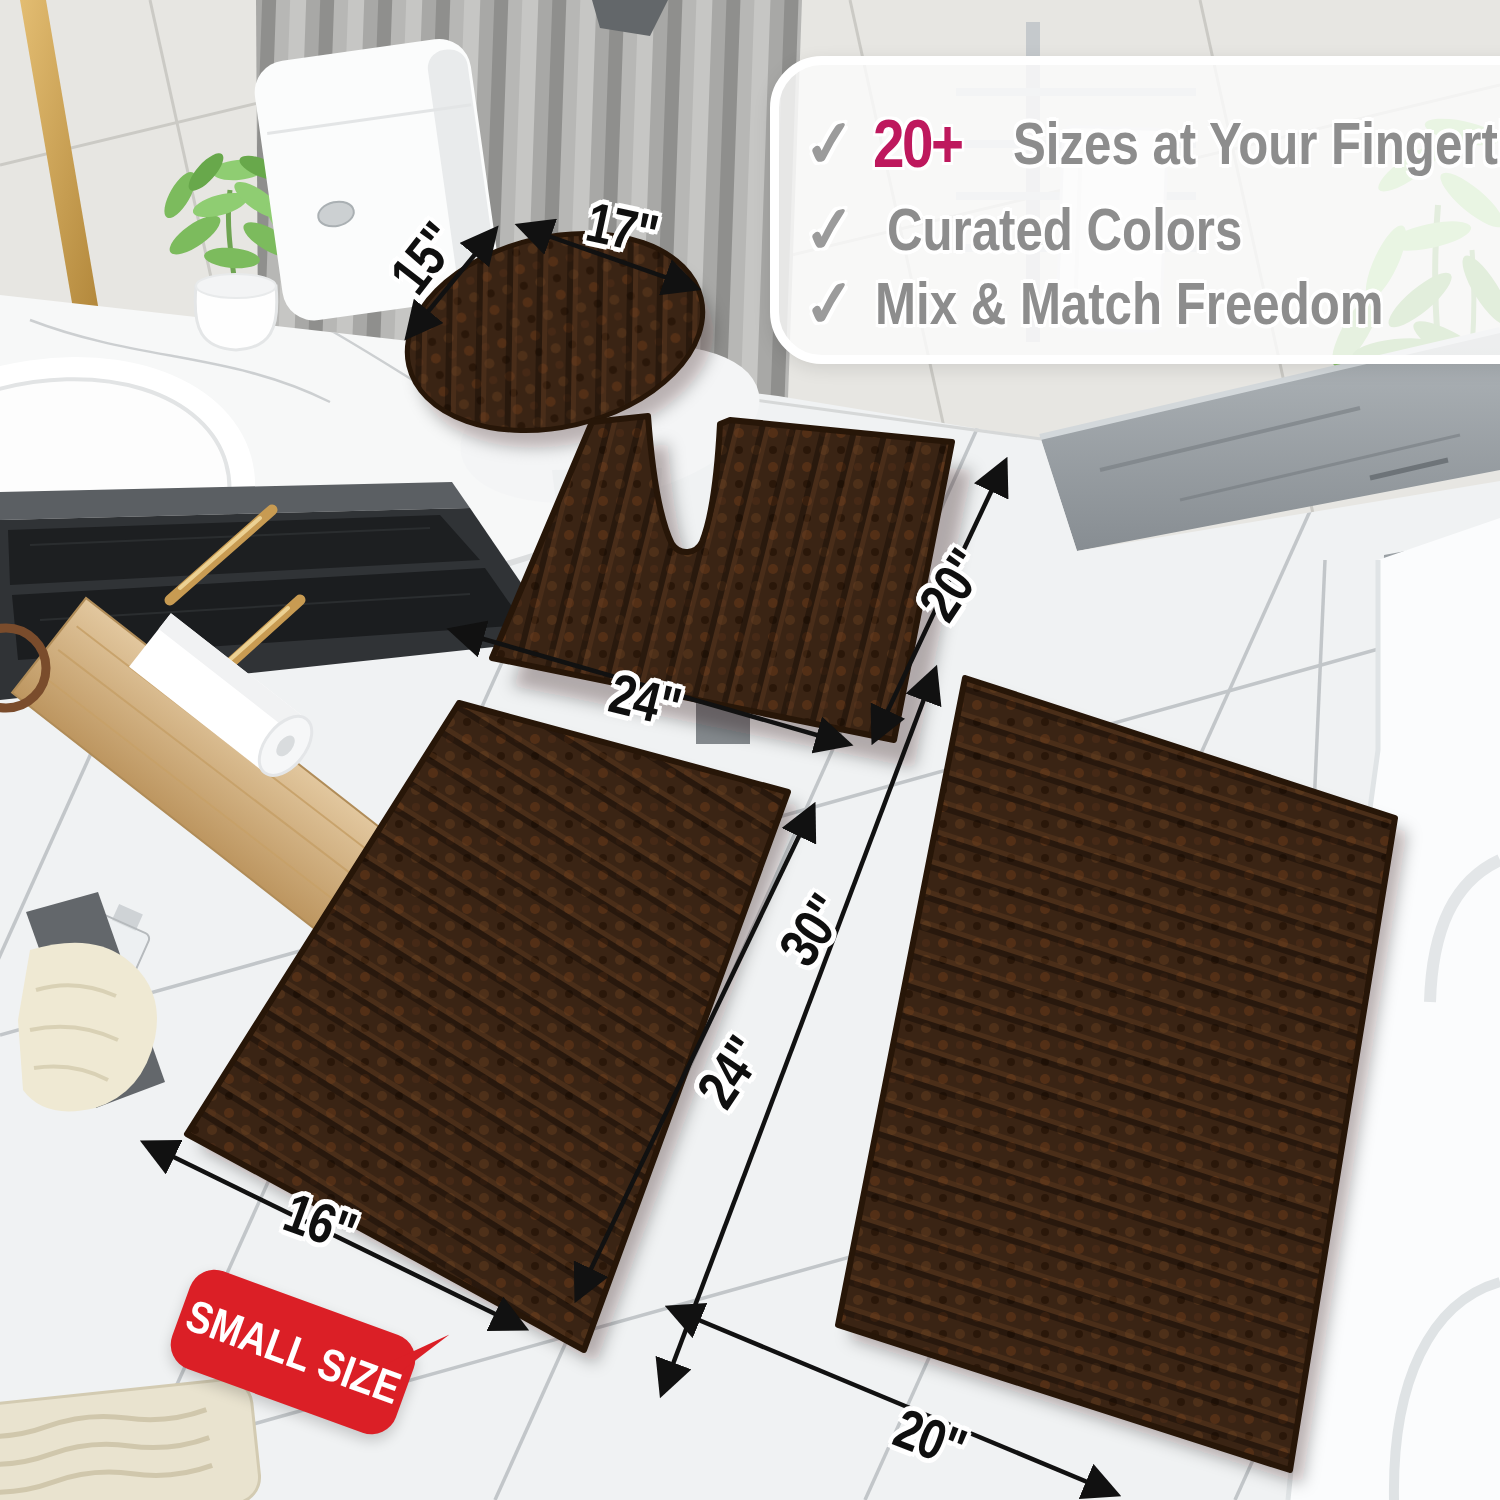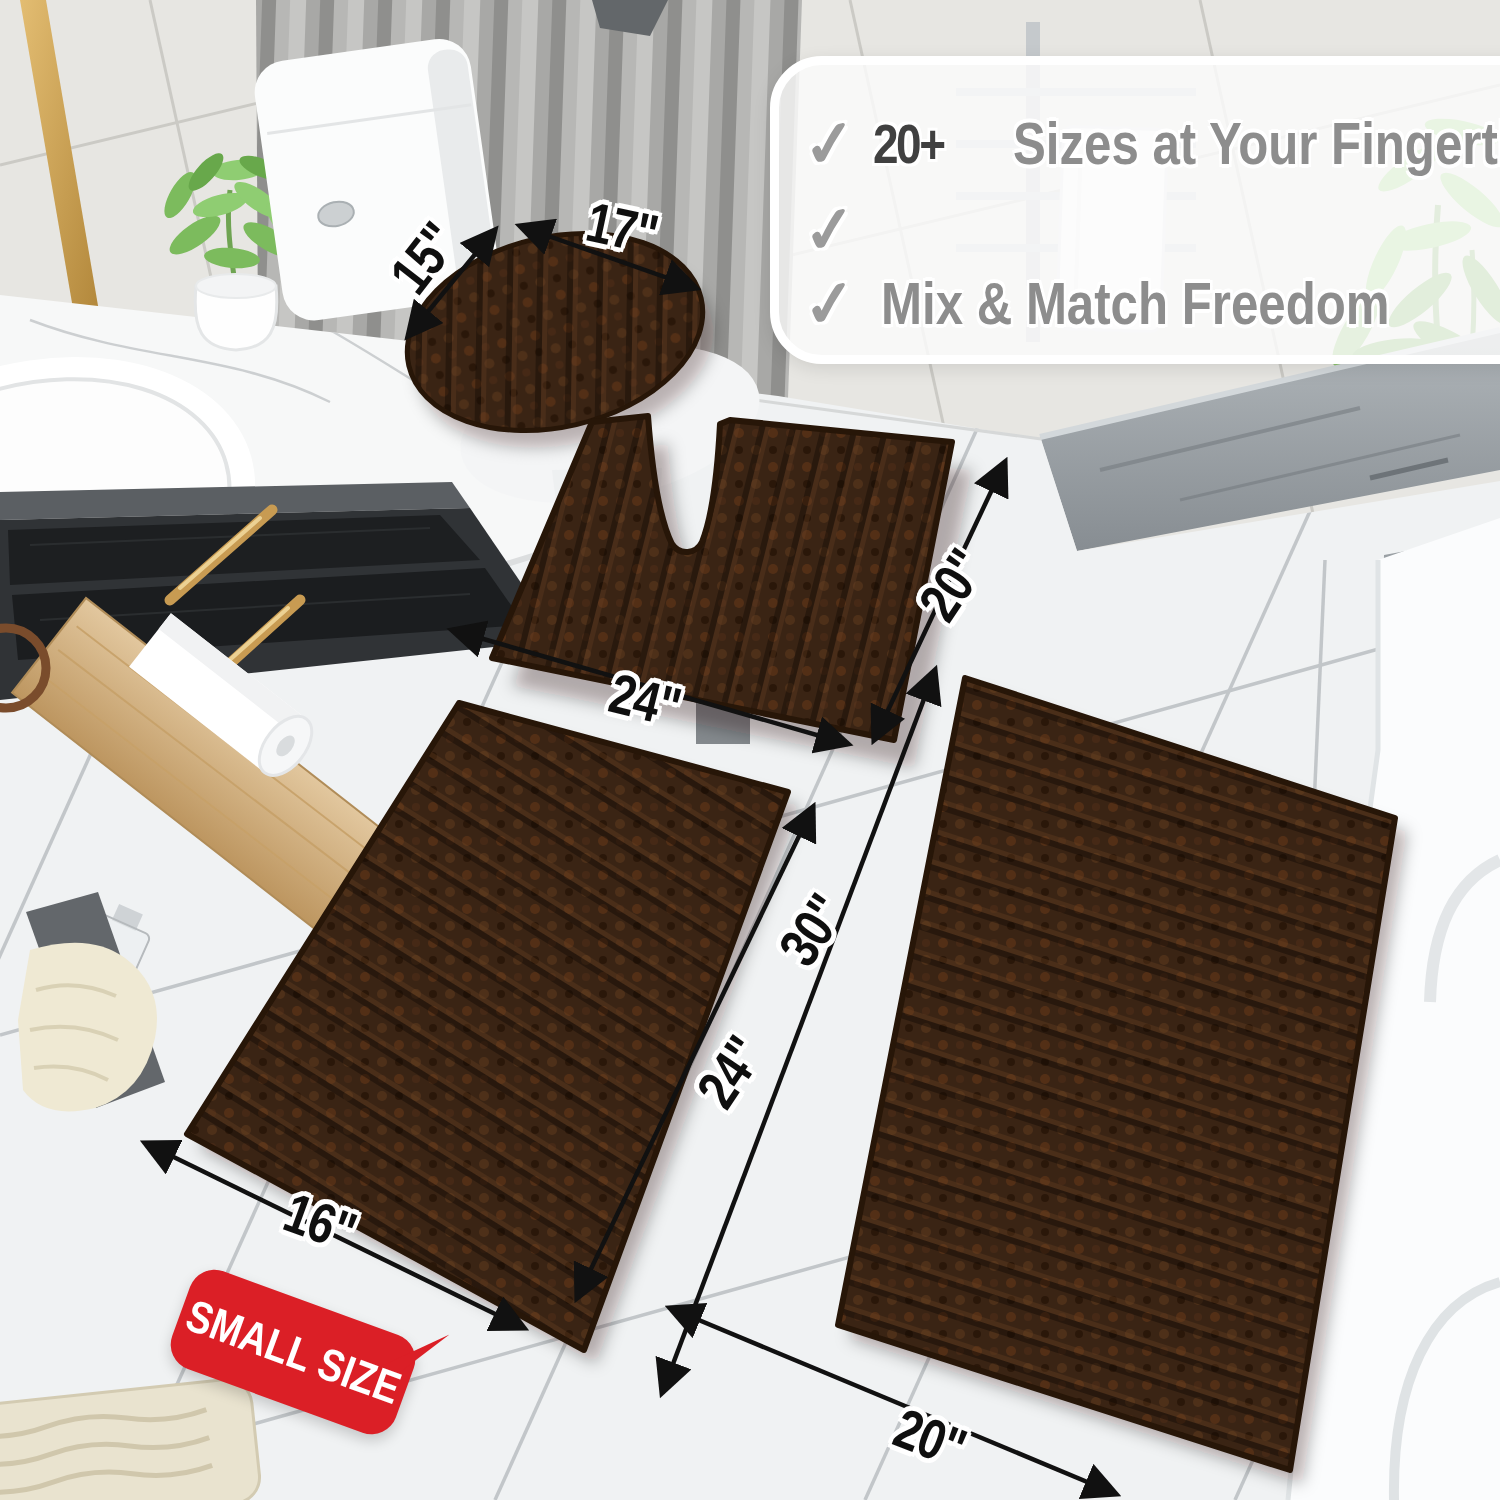--- a/index.html
+++ b/index.html
@@ -25,21 +25,21 @@
     box-shadow:0 5px 18px rgba(0,0,0,.10);
   }
   .card .row{position:absolute;left:24px;display:flex;align-items:center;height:84px;}
   .card .row1{top:36px;} .card .row2{top:122px;} .card .row3{top:196px;}
   .chk{
     font-size:64px;font-weight:900;color:#9b9b9b;width:70px;flex:0 0 70px;
     transform:rotate(-6deg);
     text-shadow:-3px -3px 0 #fff,3px -3px 0 #fff,-3px 3px 0 #fff,3px 3px 0 #fff;
   }
   .num{
-    width:126px;flex:0 0 126px;font-size:56px;font-weight:800;color:#404040;
+    width:126px;flex:0 0 126px;font-size:69px;font-weight:800;color:#be185d;
     letter-spacing:-3px;
     text-shadow:-3px -3px 0 #fff,3px -3px 0 #fff,-3px 3px 0 #fff,3px 3px 0 #fff;
   }
   .num span,.lbl span{display:inline-block;transform:scaleX(.82);transform-origin:left center;white-space:nowrap;}
   .lbl{
     font-size:60px;font-weight:700;color:#8d8d8d;margin-left:14px;
     text-shadow:-3px -3px 0 #fff,3px -3px 0 #fff,-3px 3px 0 #fff,3px 3px 0 #fff,0 4px 0 #fff,0 -4px 0 #fff;
   }
 
   
@@ -360,24 +360,25 @@
 </svg>
 
 <div class="card">
   <div class="row row1">
     <div class="chk">✓</div>
     <div class="num"><span>20+</span></div>
     <div class="lbl"><span>Sizes at Your Fingertips</span></div>
   </div>
   <div class="row row2">
     <div class="chk">✓</div>
+    <div class="lbl"><span>Curated Colors</span></div>
   </div>
   <div class="row row3">
     <div class="chk">✓</div>
-    <div class="lbl" style="margin-left:8px"><span>Mix &amp; Match Freedom</span></div>
+    <div class="lbl" style="margin-left:2px"><span>Mix &amp; Match Freedom</span></div>
   </div>
 </div>
 
 <div class="dim" style="left:424px;top:258px;transform:translate(-50%,-50%) rotate(-52deg)"><span class="cond">15"</span></div>
 <div class="dim" style="left:622px;top:228px;transform:translate(-50%,-50%) rotate(12deg)"><span class="cond">17"</span></div>
 <div class="dim" style="left:645px;top:700px;transform:translate(-50%,-50%) rotate(14deg)"><span class="cond">24"</span></div>
 <div class="dim" style="left:952px;top:585px;transform:translate(-50%,-50%) rotate(-56deg)"><span class="cond">20"</span></div>
 <div class="dim" style="left:730px;top:1072px;transform:translate(-50%,-50%) rotate(-56deg)"><span class="cond">24"</span></div>
 <div class="dim" style="left:812px;top:930px;transform:translate(-50%,-50%) rotate(-56deg)"><span class="cond">30"</span></div>
 <div class="dim" style="left:320px;top:1222px;transform:translate(-50%,-50%) rotate(20deg)"><span class="cond">16"</span></div>

